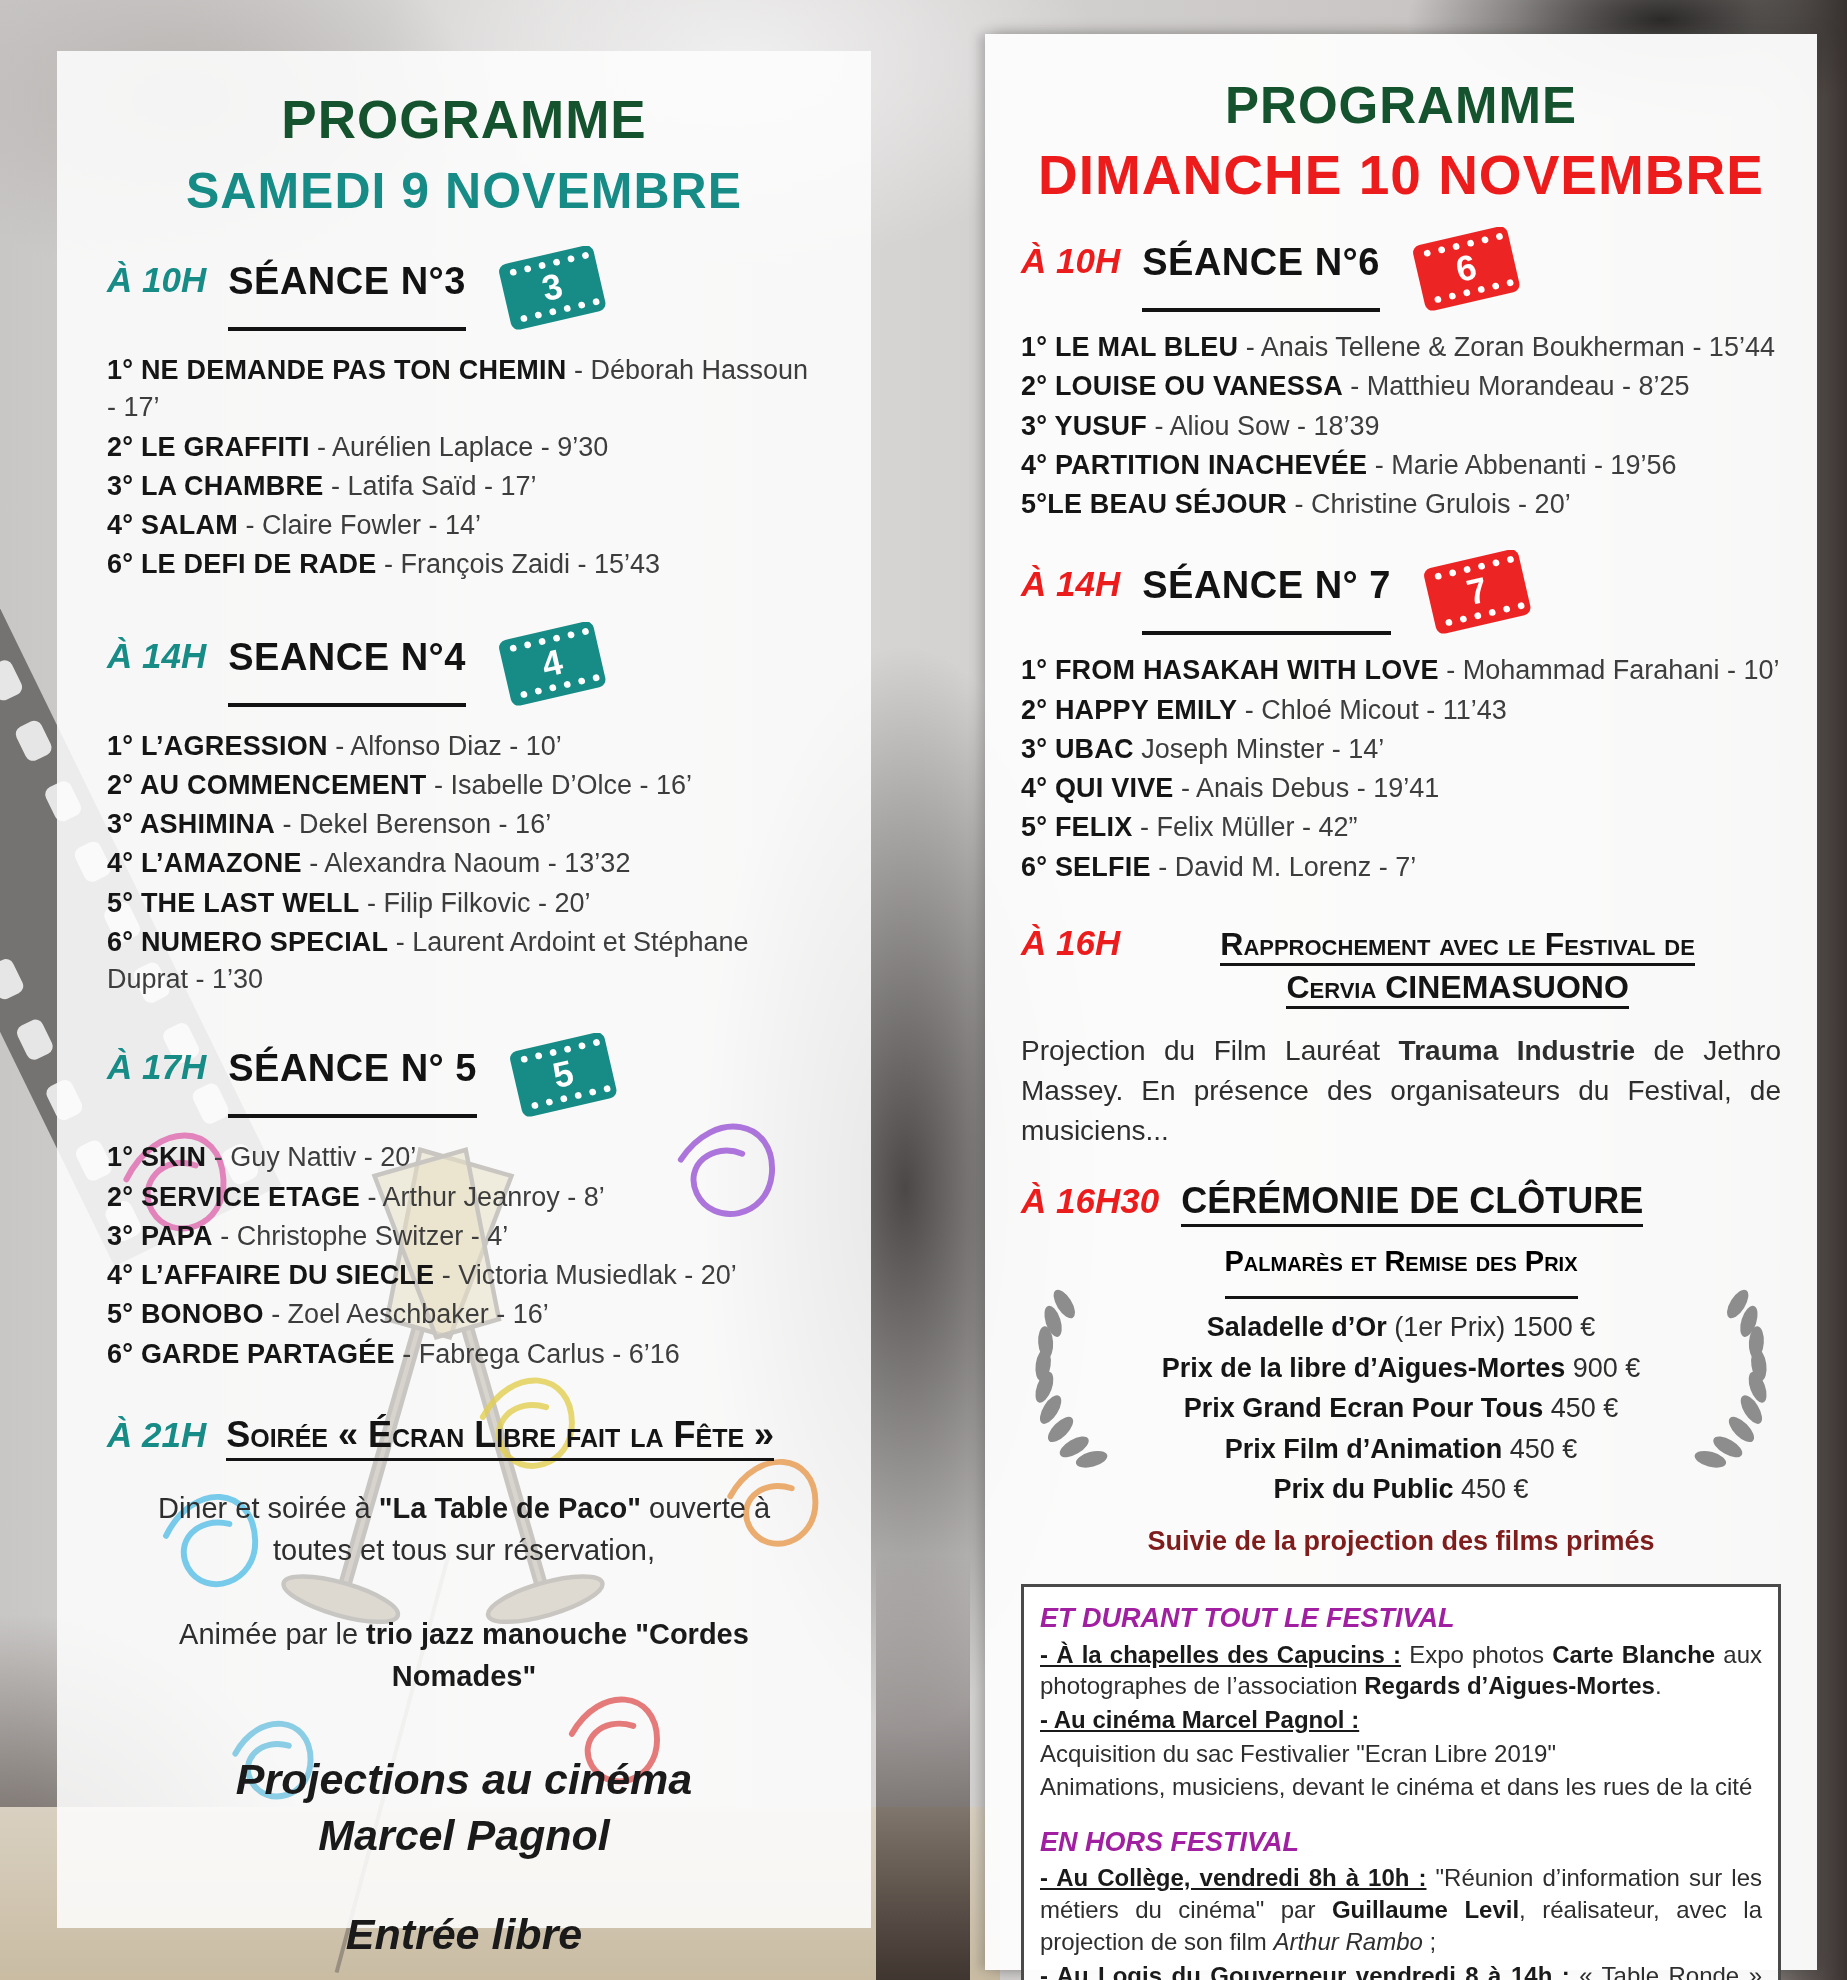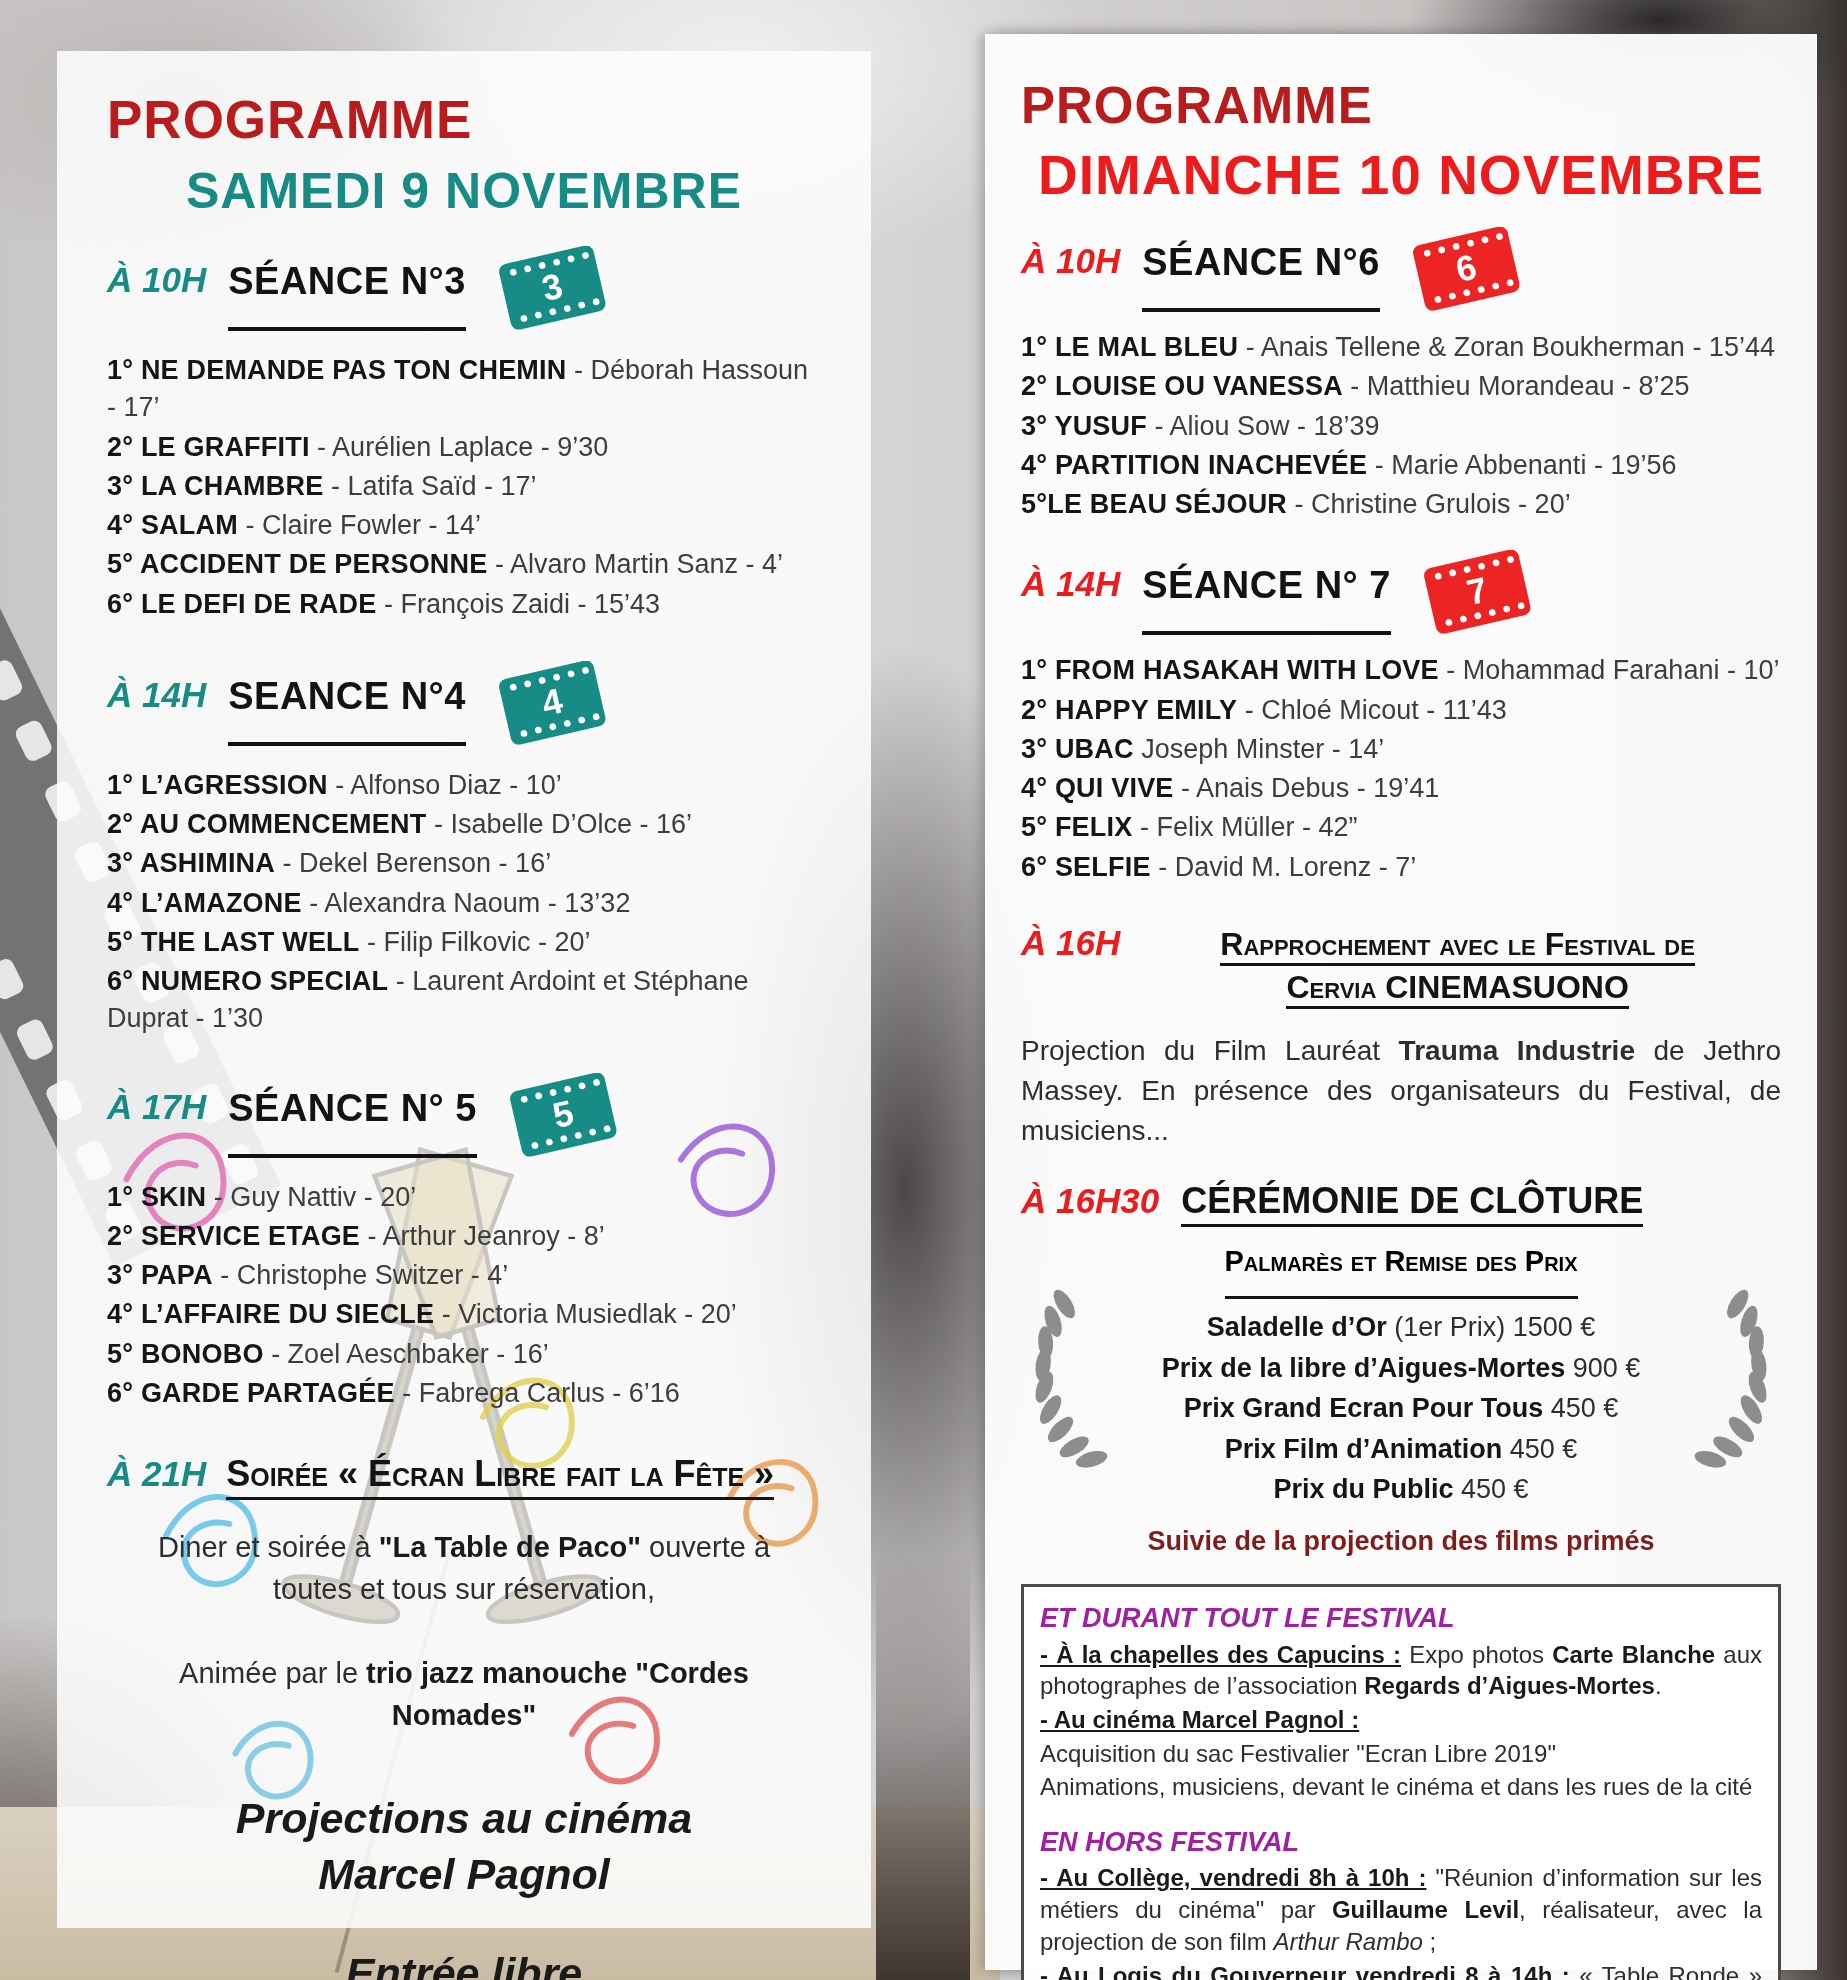--- a/index.html
+++ b/index.html
@@ -27,21 +27,21 @@
       background:rgba(253,253,253,.88);padding:24px 50px;box-sizing:border-box;}
   .panel-right{left:985px;top:34px;width:832px;height:1936px;
       background:rgba(252,252,252,.97);padding:24px 36px;box-sizing:border-box;
       box-shadow:-6px 0 10px rgba(70,70,70,.25), 8px 0 14px rgba(60,55,52,.35);}
   .content{position:relative;z-index:1;}
   
   .decor-layer{position:absolute;inset:0;z-index:0;overflow:hidden;}
   .decor-glasses{position:absolute;left:208px;top:1089px;width:356px;height:653px;opacity:.5;}
   .decor-streamers{position:absolute;left:0;top:1069px;width:814px;height:792px;opacity:.8;}
   
-  .h-prog{font-size:53px;font-weight:bold;color:#b91c1c;text-align:left;margin:14px 0 0;letter-spacing:1px;}
+  .h-prog{font-size:53px;font-weight:bold;color:#14532d;text-align:center;margin:14px 0 0;letter-spacing:1px;}
   .h-day{font-size:50px;font-weight:bold;text-align:center;margin:12px 0 0;letter-spacing:1px;}
   .panel-right .h-prog{font-size:51px;margin-top:18px;}
   .panel-right .h-day{font-size:55px;margin-top:8px;}
   .seance-head{display:flex;margin:40px 0 0;}
   .time{font-size:35px;font-weight:bold;font-style:italic;white-space:nowrap;}
   .sname{font-size:38px;font-weight:bold;color:#131313;margin-left:22px;
          border-bottom:4px solid #131313;padding-bottom:3px;letter-spacing:0.5px;white-space:nowrap;}
   .badge{margin-left:28px;margin-top:-14px;flex:0 0 auto;}
   .films{margin-top:20px;}
   .film{margin:0;padding:1px 0;font-size:27px;line-height:1.38;color:#3d3d3d;}
@@ -174,21 +174,20 @@
             </g>
           <text x="59" y="54" text-anchor="middle" font-size="36" font-weight="bold" fill="#fff">3</text>
         </g>
       </svg>
     </div>
     <div class="films">
       <p class="film"><b>1° NE DEMANDE PAS TON CHEMIN</b><span> - Déborah Hassoun - 17’</span></p>
       <p class="film"><b>2° LE GRAFFITI</b><span> - Aurélien Laplace - 9’30</span></p>
       <p class="film"><b>3° LA CHAMBRE</b><span> - Latifa Saïd - 17’</span></p>
       <p class="film"><b>4° SALAM</b><span> - Claire Fowler - 14’</span></p>
-      <p class="film"><b>5° ACCIDENT DE PERSONNE</b><span> - Alvaro Martin Sanz - 4’</span></p>
       <p class="film"><b>6° LE DEFI DE RADE</b><span> - François Zaidi - 15’43</span></p>
     </div>
 
     <div class="seance-head" style="margin-top:51px">
       <span class="time" style="color:#178b86">À 14H</span>
       <span class="sname">SEANCE N°4</span>
       <svg class="badge" width="117" height="85" viewBox="0 0 118 86">
         <g transform="rotate(-13 59 43)">
           <rect x="10" y="8" width="98" height="68" rx="8" fill="#178b86"></rect>
           <g fill="#fff">

